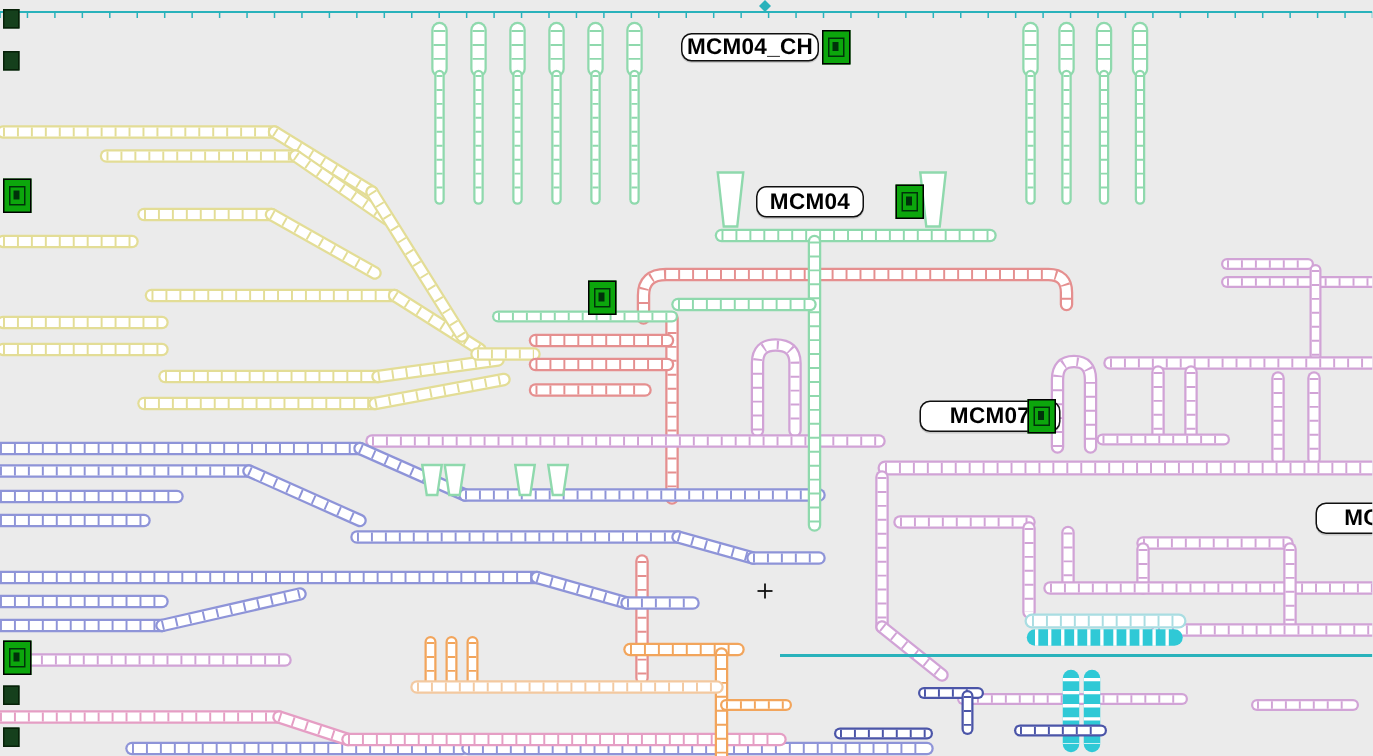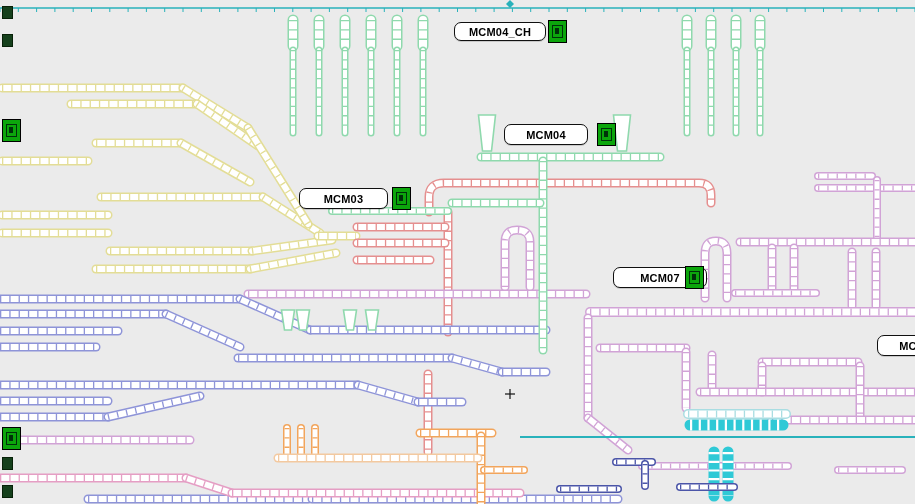--- a/index.html
+++ b/index.html
@@ -2,21 +2,21 @@
 <html><head>
 <meta charset="utf-8">
 <style>
   *{margin:0;padding:0;box-sizing:border-box}
   html,body{width:915px;height:504px;overflow:hidden;background:#ebebeb}
   body{font-family:"Liberation Sans",sans-serif}
   #canvas{position:relative;width:915px;height:504px;overflow:hidden}
   #diagram{position:absolute;left:0;top:0}
   #overlays{position:absolute;left:0;top:0;width:100%;height:100%}
   .eq-label{position:absolute;background:#fff;border:1.6px solid #101010;border-radius:7px;
-    display:flex;align-items:center;justify-content:center;font-weight:bold;font-size:11px;
+    display:flex;align-items:center;justify-content:center;font-weight:bold;font-size:15px;
     letter-spacing:.2px;color:#000;box-shadow:0 1px 0 rgba(0,0,0,.15)}
   .indicator{position:absolute;width:19px;height:23px;border:1.5px solid #000;
     display:flex;align-items:center;justify-content:center}
   .glyph{width:11px;height:13px;border:1.7px solid #00320a;position:relative}
   .glyph::after{content:"";position:absolute;left:2px;top:2px;width:4px;height:6px;background:#00320a}
   .marker{position:absolute;width:11px;height:13px;background:#15401c;border:1px solid #072108}
 </style>
 </head>
 <body>
 
@@ -640,22 +640,21 @@
         <line x1="915" y1="8" x2="915" y2="12" stroke="#29b2bb" stroke-width="1"></line>
         <path d="M510,0 L514,4 L510,8 L506,4 Z" fill="#29b2bb"></path>
       </g>
       <g>
         <line x1="505" y1="394" x2="515" y2="394" stroke="#111" stroke-width="1.2"></line>
         <line x1="510" y1="389" x2="510" y2="399" stroke="#111" stroke-width="1.2"></line>
       </g>
     </svg>
   <div id="overlays">
       <div class="eq-label" style="left: 454px; top: 22px; width: 92px; height: 19px;">MCM04_CH</div>
-      <div class="eq-label" style="left: 504px; top: 124px; width: 84px; height: 21px;">MCM04</div>
-      <div class="eq-label" style="left: 299px; top: 188px; width: 89px; height: 21px;">MCM03</div>
+      <div class="eq-label" style="left: 504px; top: 124px; width: 72px; height: 21px;">MCM04</div>
       <div class="eq-label" style="left: 589px; top: 267px; width: 94px; height: 21px; margin-left: 24px;">MCM07</div>
       <div class="eq-label" style="left: 877px; top: 335px; width: 62px; height: 21px;">MC</div>
       <div class="indicator" style="left: 548px; top: 20px; background: rgb(12, 166, 12);">
         <div class="glyph"></div>
       </div>
       <div class="indicator" style="left: 597px; top: 123px; background: rgb(12, 166, 12);">
         <div class="glyph"></div>
       </div>
       <div class="indicator" style="left: 392px; top: 187px; background: rgb(12, 166, 12);">
         <div class="glyph"></div>

